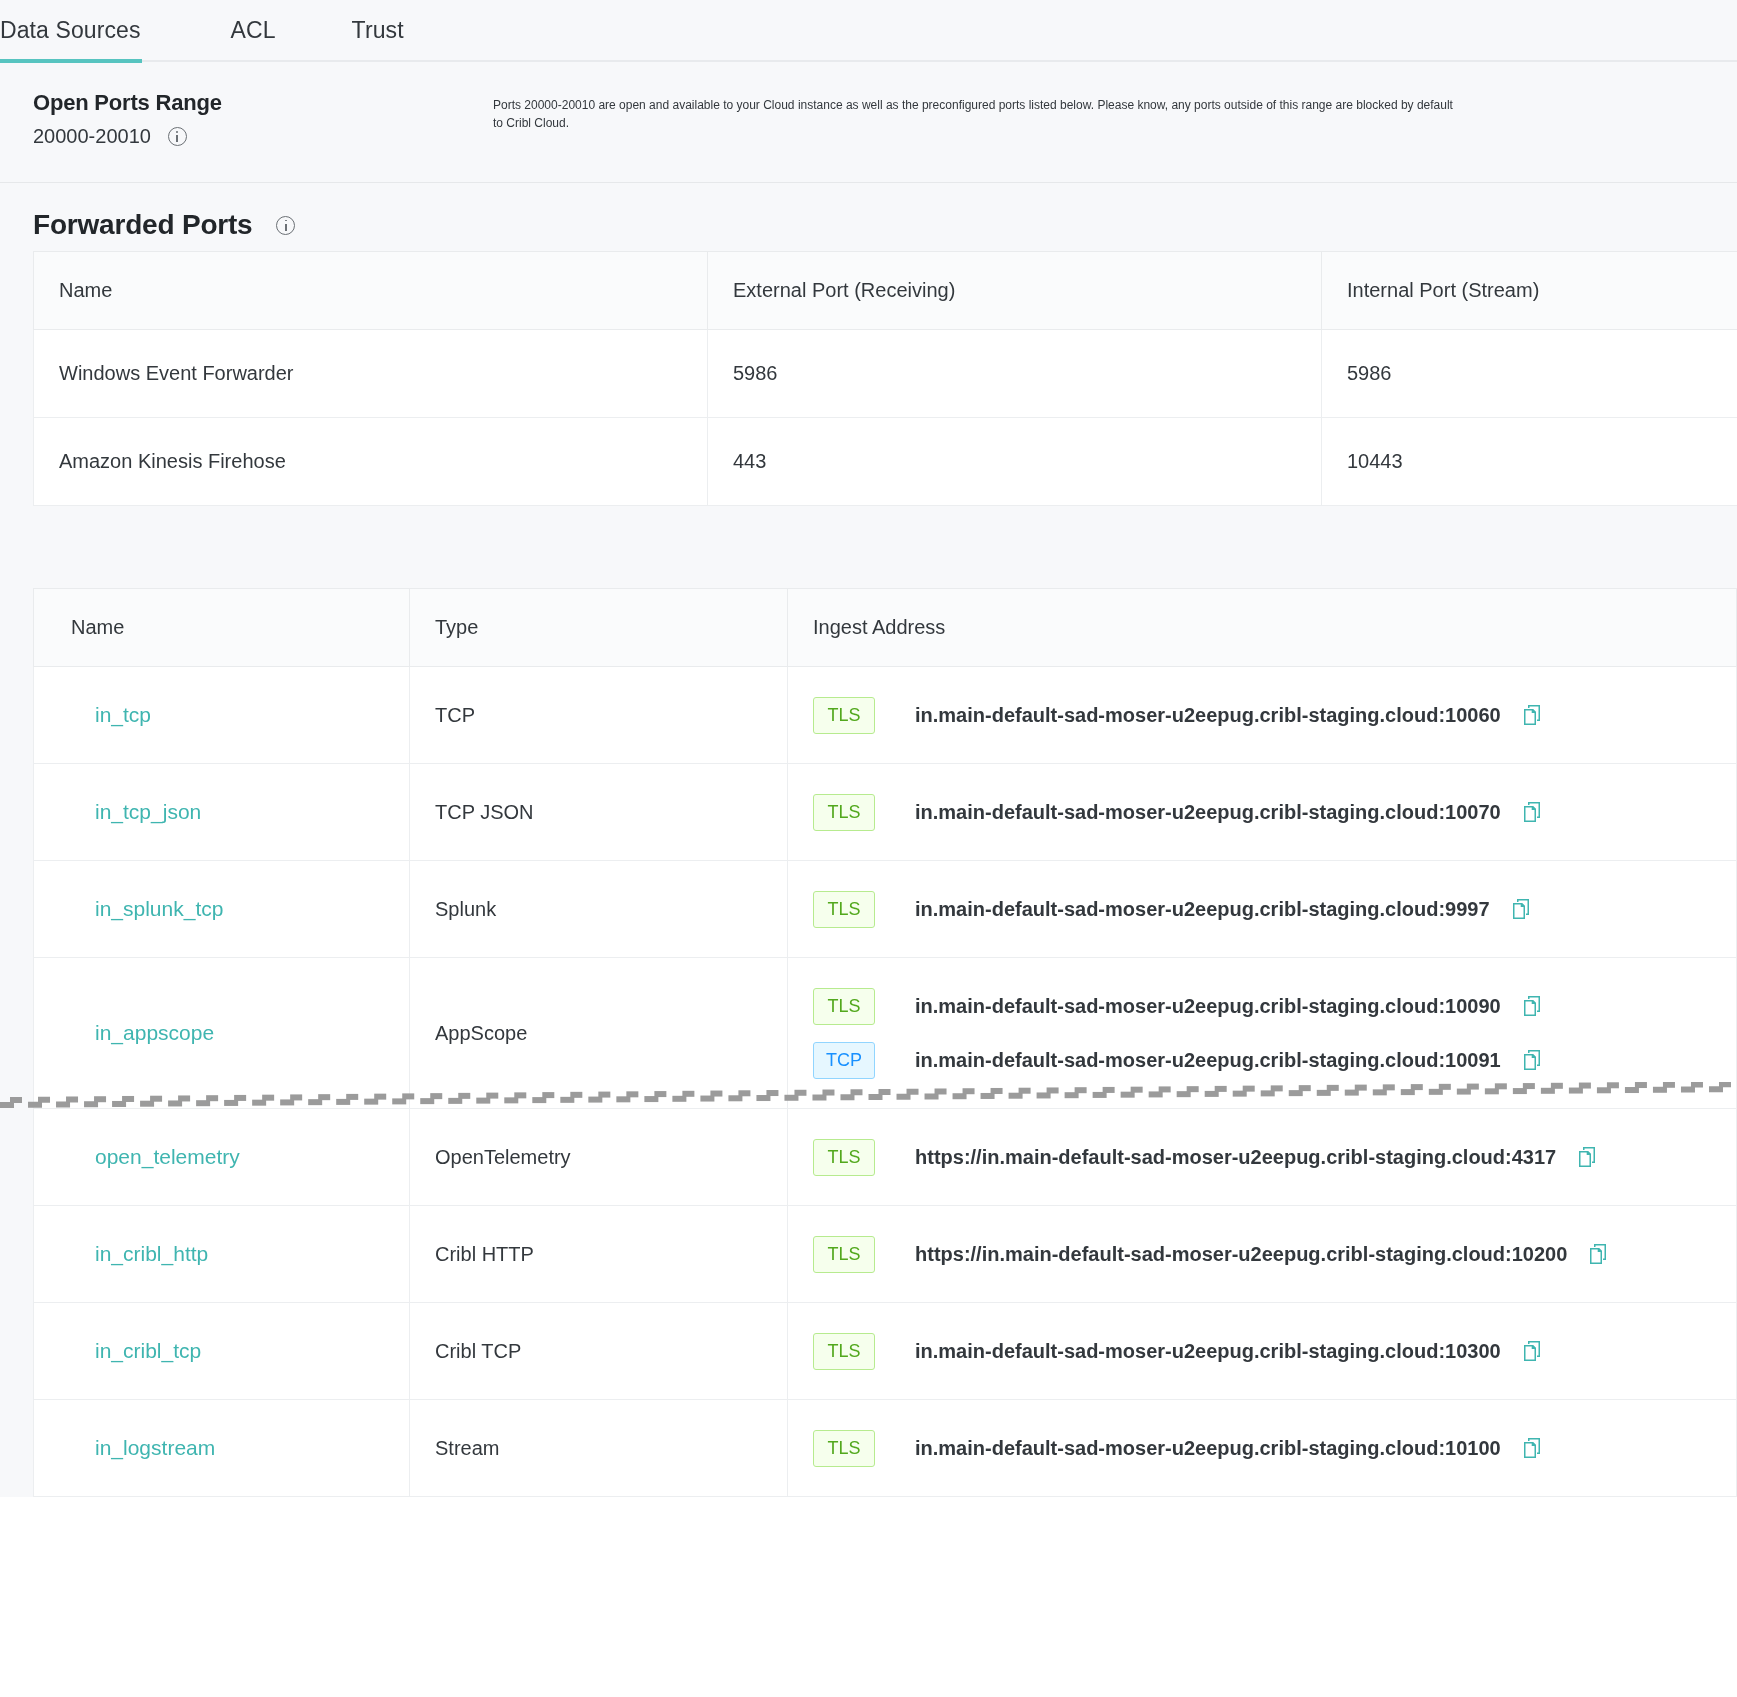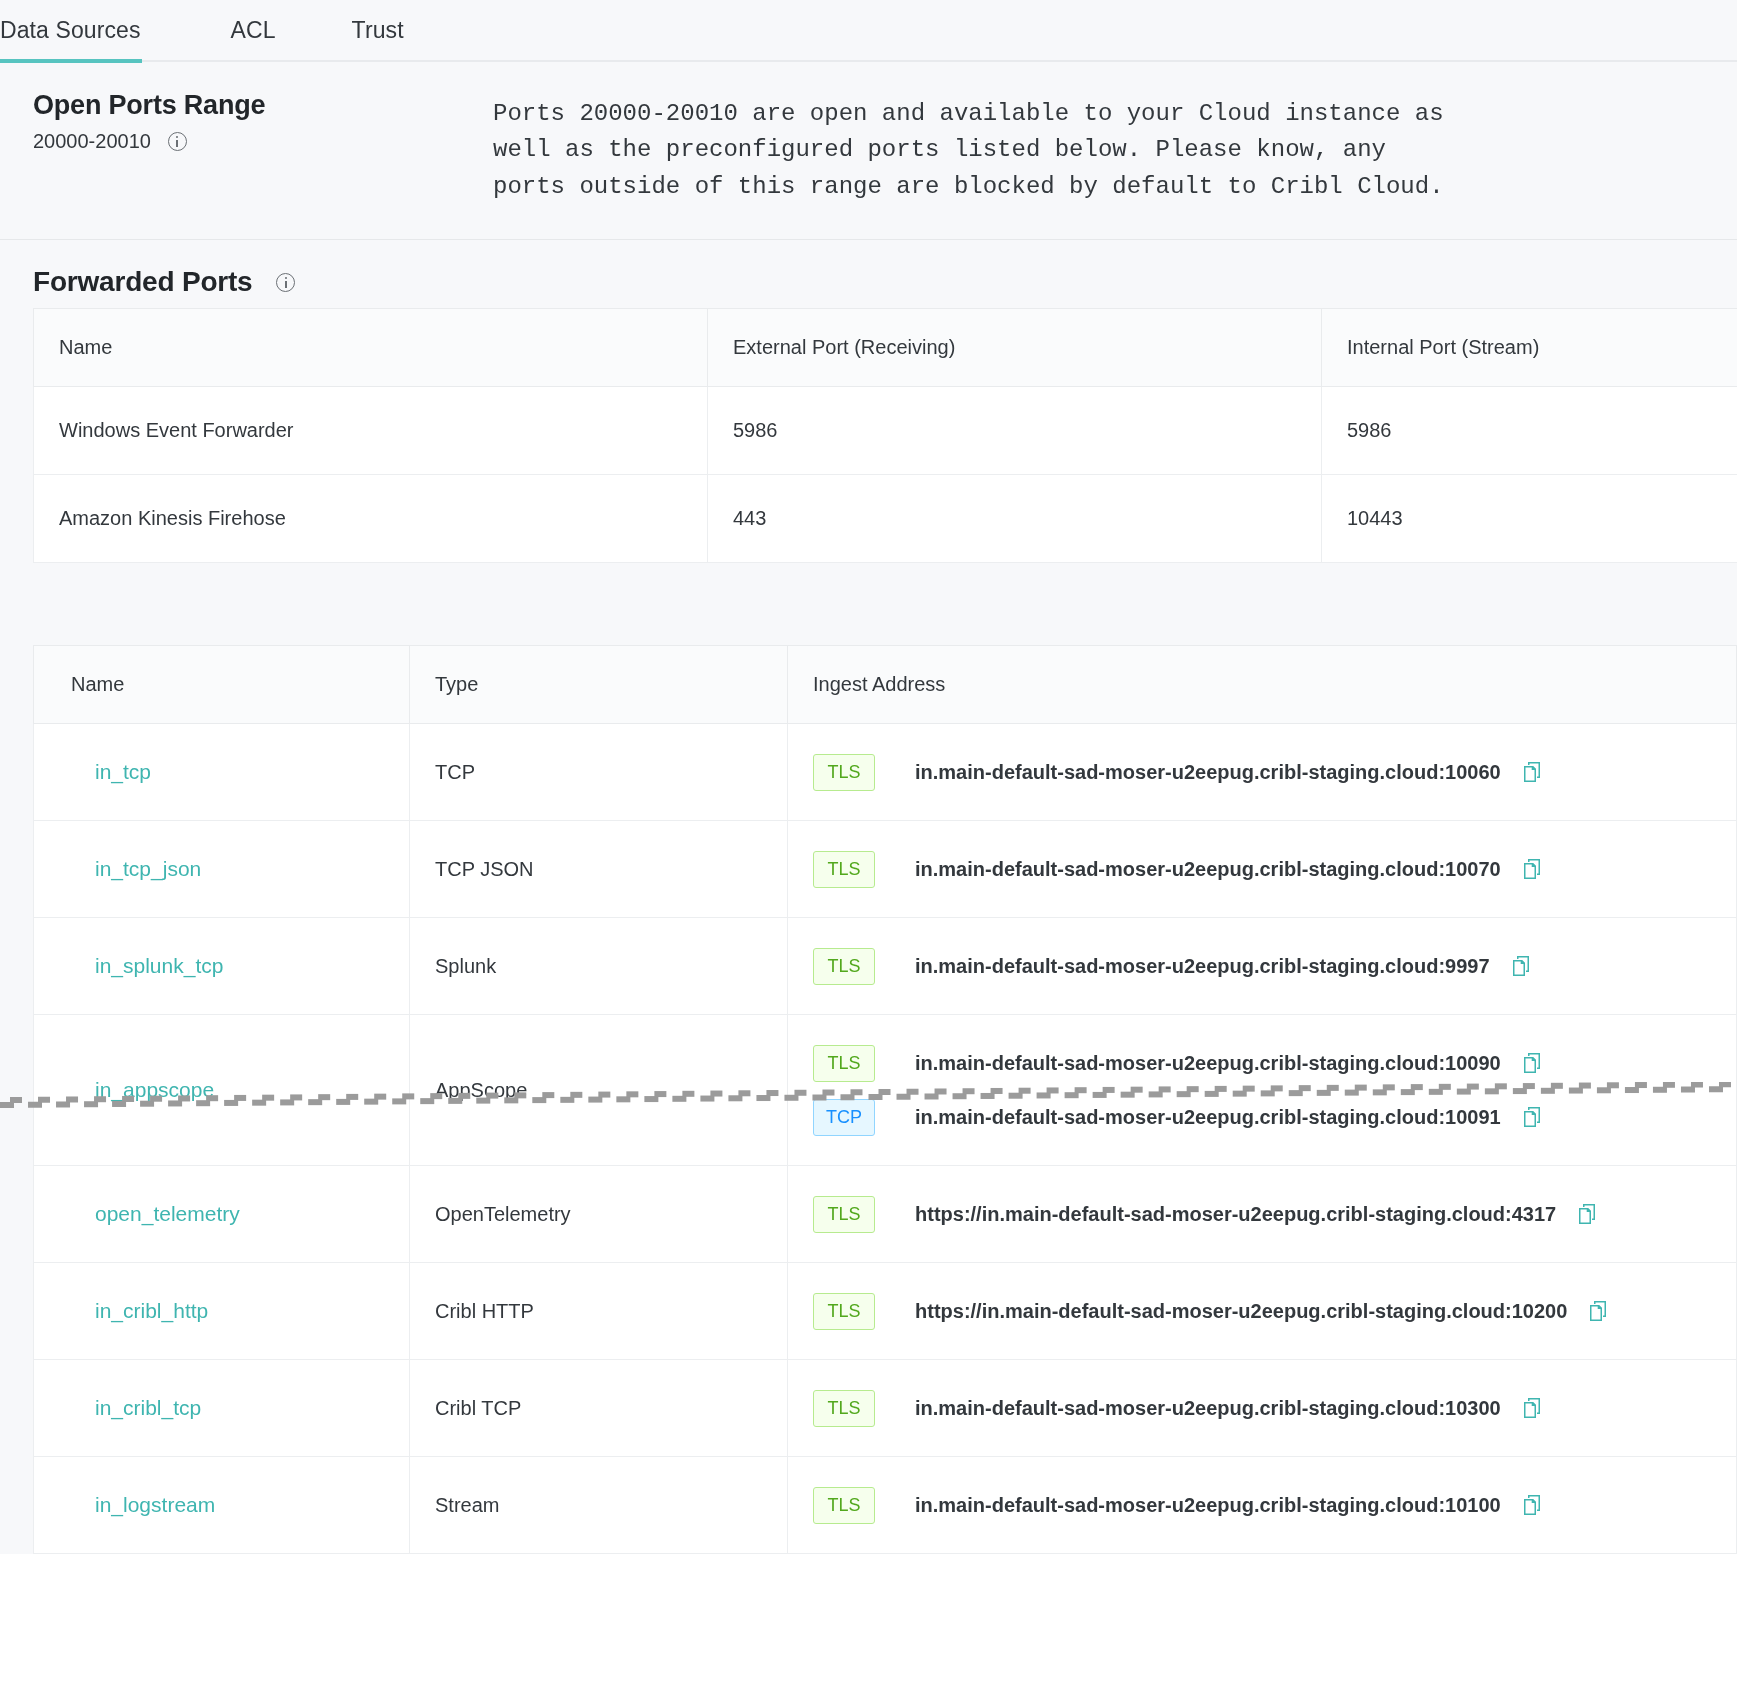--- a/index.html
+++ b/index.html
@@ -49,40 +49,39 @@
   }
   .sec-openports {
     background: #f7f8fa;
     padding: 28px 33px 34px 33px;
     display: flex;
     align-items: flex-start;
     border-bottom: 1px solid #e6e8ea;
   }
   .op-left { width: 460px; flex: 0 0 460px; }
   .op-title {
-    font-size: 27px;
+    font-size: 22px;
     font-weight: bold;
     color: #22262a;
     margin: 0 0 9px 0;
     letter-spacing: -.2px;
   }
   .op-range {
     font-size: 20px;
     color: #33383d;
     display: flex;
     align-items: center;
     gap: 17px;
   }
   .op-desc {
-    font-size: 24px;
+    font-size: 12px;
     color: #33383d;
     line-height: 1.52;
     max-width: 960px;
     padding-top: 6px;
-    font-family: Liberation Mono, monospace;
   }
 
   .info-ico {
     display: inline-block;
     width: 19px; height: 19px;
     border: 1.6px solid #6b7075;
     border-radius: 50%;
     position: relative;
     flex: 0 0 19px;
     vertical-align: -3px;

